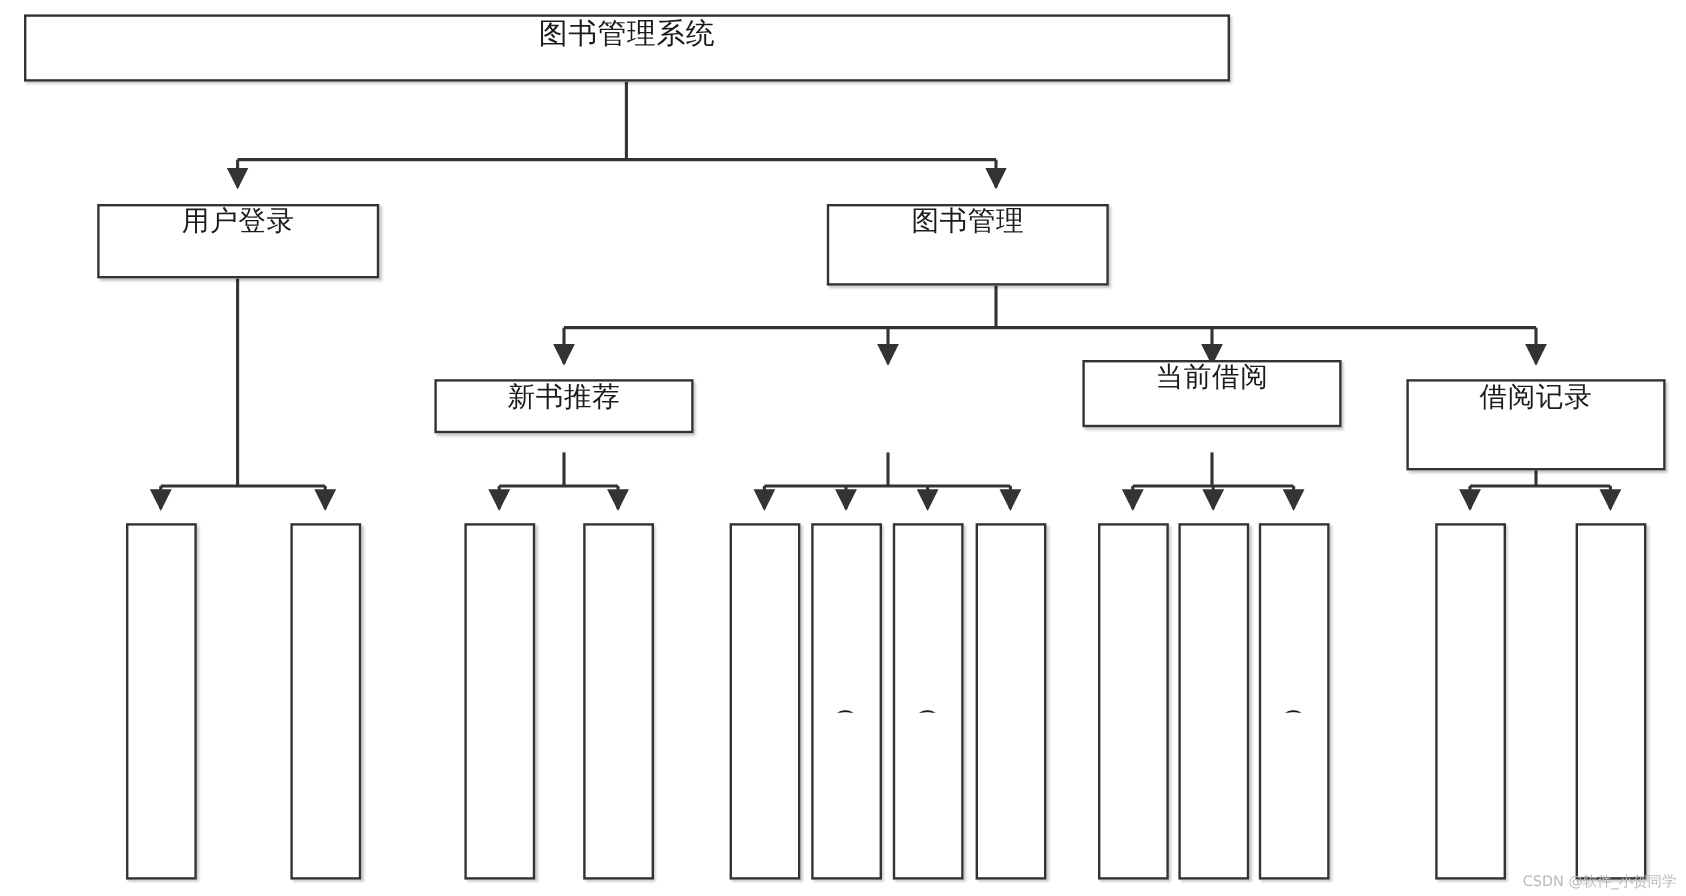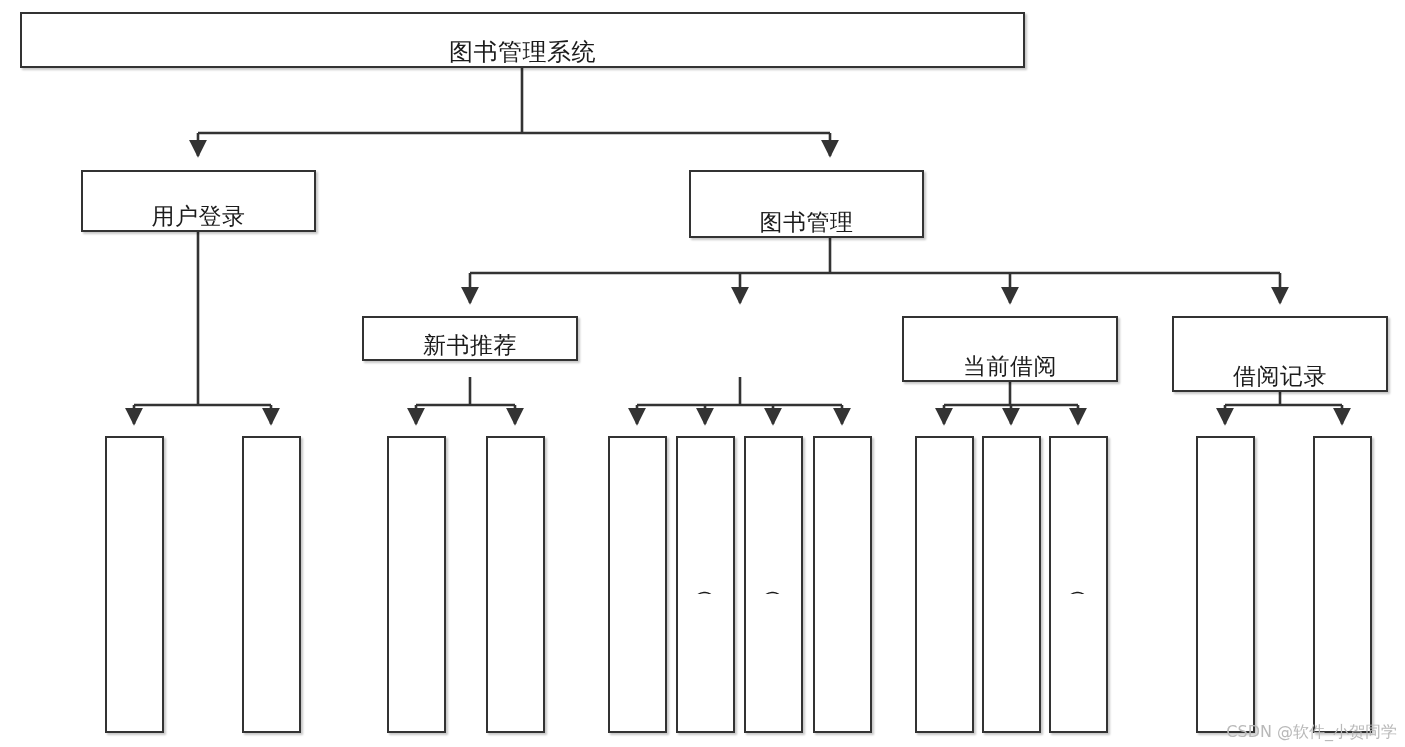--- a/index.html
+++ b/index.html
@@ -25,21 +25,21 @@
     width: 1405px;
     height: 747px;
     pointer-events: none;
   }
   .node {
     position: absolute;
     box-sizing: border-box;
     background: #ffffff;
     border: 2px solid #333333;
     display: flex;
-    align-items: flex-end;
+    align-items: flex-start;
     justify-content: center;
     box-shadow: 2px 2px 2px rgba(0,0,0,0.22);
     z-index: 2;
   }
   .node .lbl {
     text-align: center;
     line-height: 1.18;
     color: #1b1b1b;
     letter-spacing: 0.5px;
   }
@@ -63,21 +63,21 @@
     font-size: 25px;
     line-height: 1.0;
     letter-spacing: 2px;
     max-height: 100%;
     overflow: hidden;
   }
   #watermark {
     position: absolute;
     right: 8px;
     bottom: 4px;
-    font-size: 16px;
+    font-size: 12px;
     color: #b9b9b9;
     z-index: 5;
     white-space: nowrap;
     font-family: "DejaVu Sans", "Liberation Sans", sans-serif;
   }
 </style>
 </head>
 <body>
 
 <div id="canvas">
@@ -139,21 +139,21 @@
   <div class="node h" style="left:81px; top:170px; width:235px; height:62px;">
     <span class="lbl">用户登录</span>
   </div>
   <div class="node h" style="left:689px; top:170px; width:235px; height:68px;">
     <span class="lbl">图书管理</span>
   </div>
 
   <div class="node h" style="left:362px; top:316px; width:216px; height:45px;">
     <span class="lbl">新书推荐</span>
   </div>
-  <div class="node h" style="left:902px; top:316px; width:216px; height:66px;">
+  <div class="node h" style="left:902px; top:300px; width:216px; height:56px;">
     <span class="lbl">当前借阅</span>
   </div>
   <div class="node h" style="left:1172px; top:316px; width:216px; height:76px;">
     <span class="lbl">借阅记录</span>
   </div>
 
   <div class="node v" style="left:105px; top:436px; width:59px; height:297px;">
     <span class="lbl">用户登录</span>
   </div>
   <div class="node v" style="left:242px; top:436px; width:59px; height:297px;">

